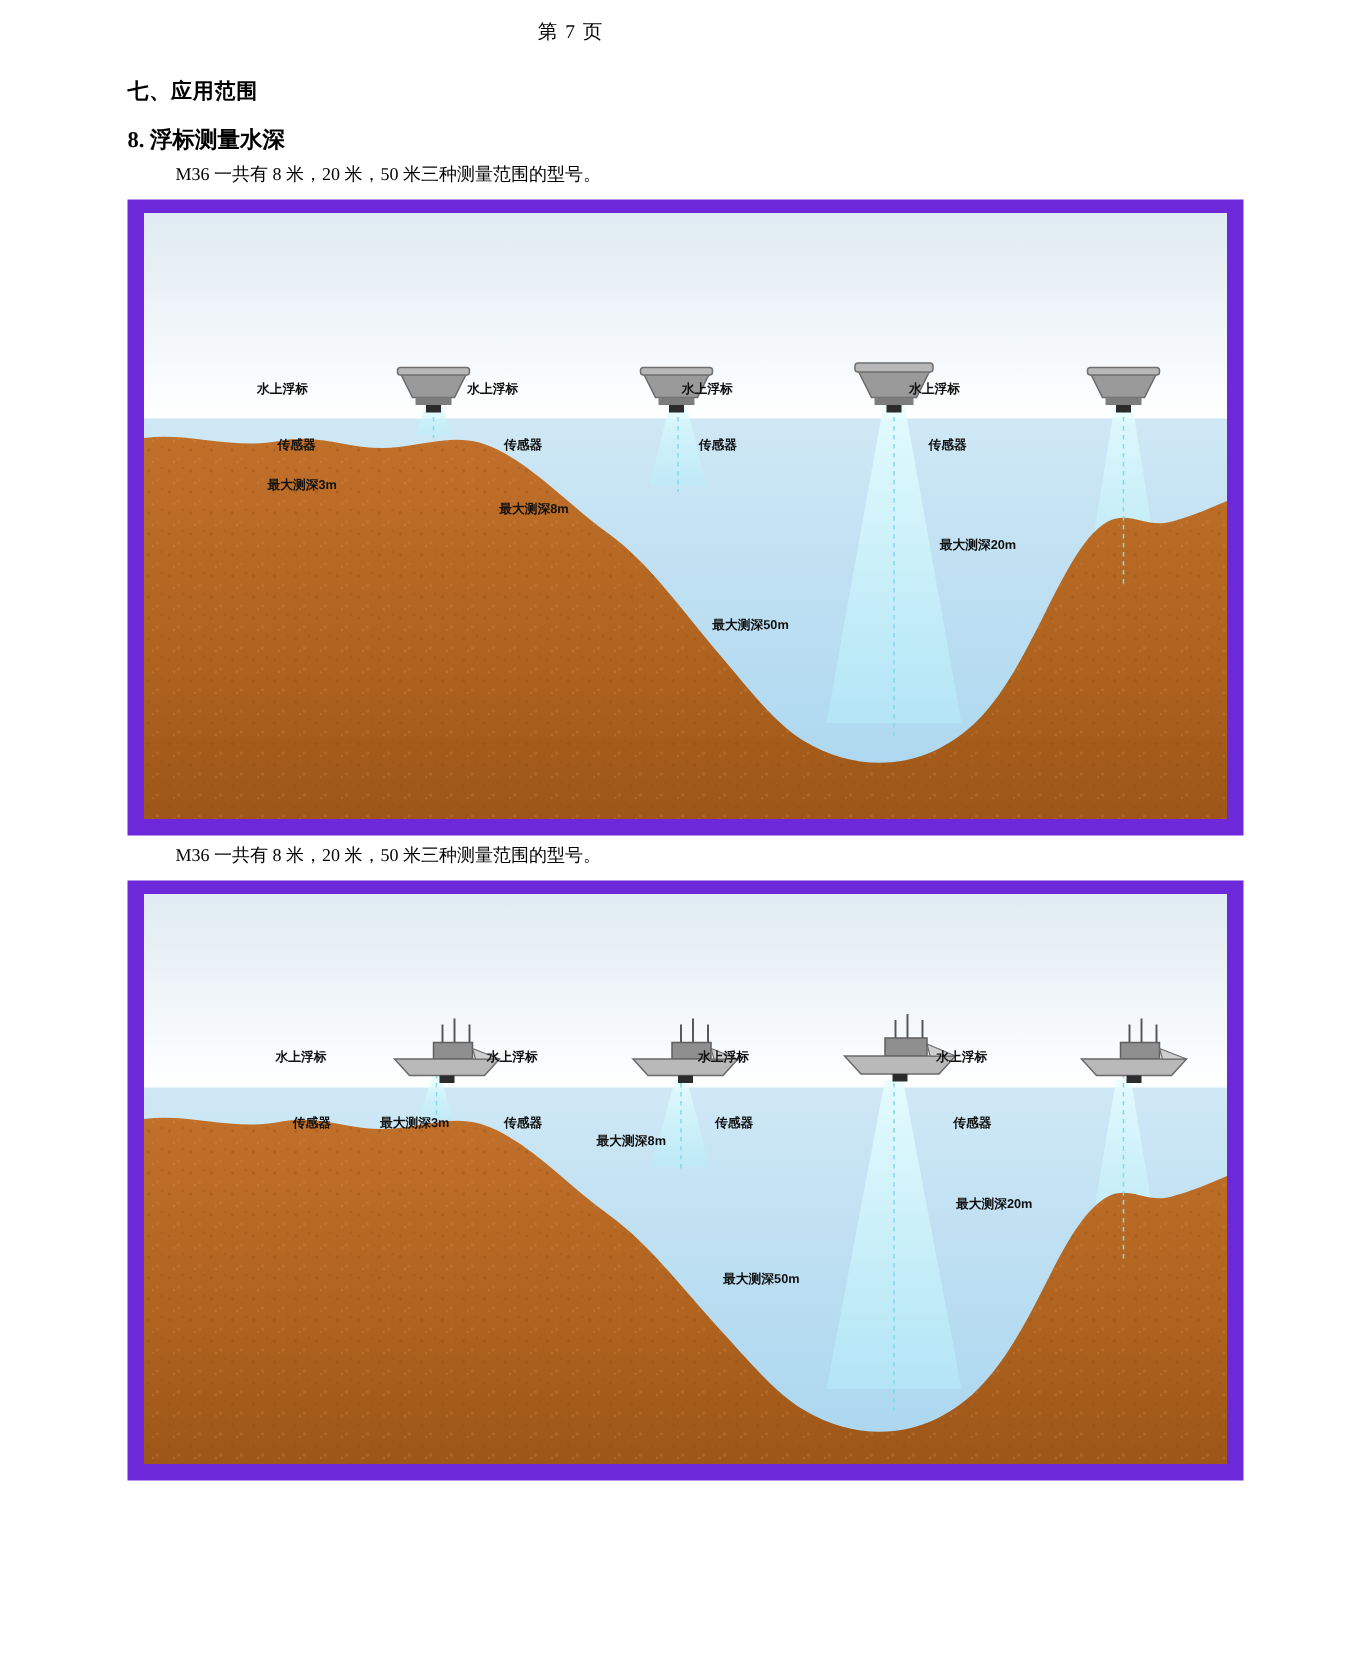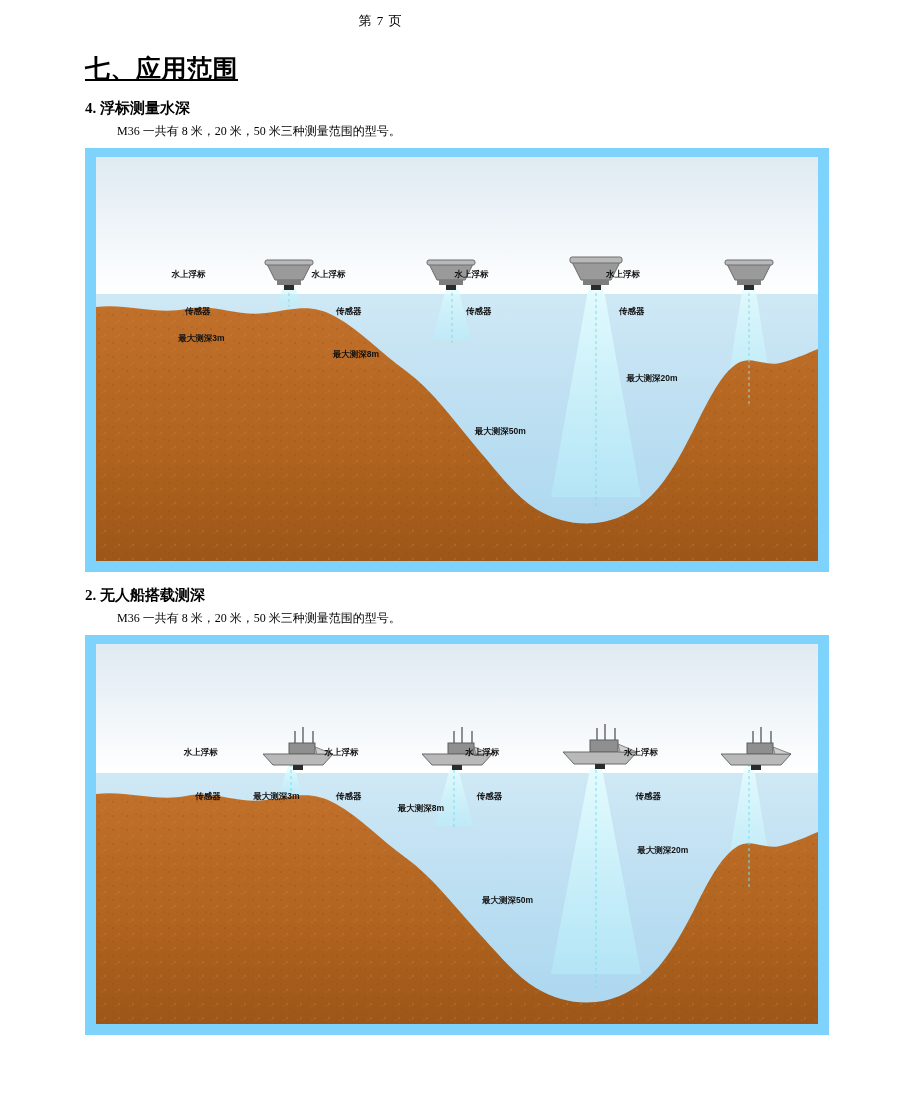--- a/index.html
+++ b/index.html
@@ -23,45 +23,44 @@
   }
   .page-header {
     text-align: center;
     font-size: 13px;
     font-family: "Liberation Serif", serif;
     padding-top: 12px;
     letter-spacing: 1px;
     color: #000;
   }
   .section-title {
-    font-size: 25px;
+    font-size: 14px;
     font-weight: bold;
     margin-top: 22px;
     margin-bottom: 4px;
     letter-spacing: 0.5px;
-    text-decoration: underline;
   }
   .sub-title {
     font-size: 15px;
     font-weight: bold;
     margin-top: 14px;
     margin-bottom: 2px;
   }
   .para {
     font-size: 12px;
     margin: 4px 0 2px 0;
     text-indent: 32px;
     line-height: 1.5;
   }
   .figure {
     position: relative;
     width: 744px;
     height: 424px;
     margin: 8px 0 0 0;
-    background: #7dd3fc;
+    background: #6d28d9;
     border: 0;
     overflow: hidden;
   }
   .figure.fig2 { height: 400px; }
   .fig-inner {
     position: absolute;
     left: 11px;
     top: 9px;
     right: 11px;
     bottom: 11px;
@@ -112,21 +111,21 @@
 </style>
 </head>
 <body>
 
 <div class="page">
 
   <div class="page-header">第 7 页</div>
 
   <div class="section-title">七、应用范围</div>
 
-  <div class="sub-title">4. 浮标测量水深</div>
+  <div class="sub-title">8. 浮标测量水深</div>
   <div class="para">M36 一共有 8 米，20 米，50 米三种测量范围的型号。</div>
 
   <div class="figure">
     <div class="fig-inner">
       <div class="sky"></div>
       <div class="water"></div>
 
       <svg class="bed-svg" viewBox="0 0 722 404" preserveAspectRatio="none">
         <defs>
           <linearGradient id="beamGrad1" x1="0" y1="0" x2="0" y2="1">
@@ -212,21 +211,20 @@
       <div class="label" style="left:52.0%; top:29.3%;">水上浮标</div>
       <div class="label" style="left:53.0%; top:38.4%;">传感器</div>
       <div class="label" style="left:56.0%; top:68.0%;">最大测深50m</div>
 
       <div class="label" style="left:73.0%; top:29.3%;">水上浮标</div>
       <div class="label" style="left:74.2%; top:38.4%;">传感器</div>
       <div class="label" style="left:77.0%; top:55.0%;">最大测深20m</div>
     </div>
   </div>
 
-  <div class="sub-title">2. 无人船搭载测深</div>
   <div class="para">M36 一共有 8 米，20 米，50 米三种测量范围的型号。</div>
 
   <div class="figure fig2">
     <div class="fig-inner">
       <div class="sky"></div>
       <div class="water"></div>
 
       <svg class="bed-svg" viewBox="0 0 722 380" preserveAspectRatio="none">
         <defs>
           <linearGradient id="beamGrad2" x1="0" y1="0" x2="0" y2="1">

